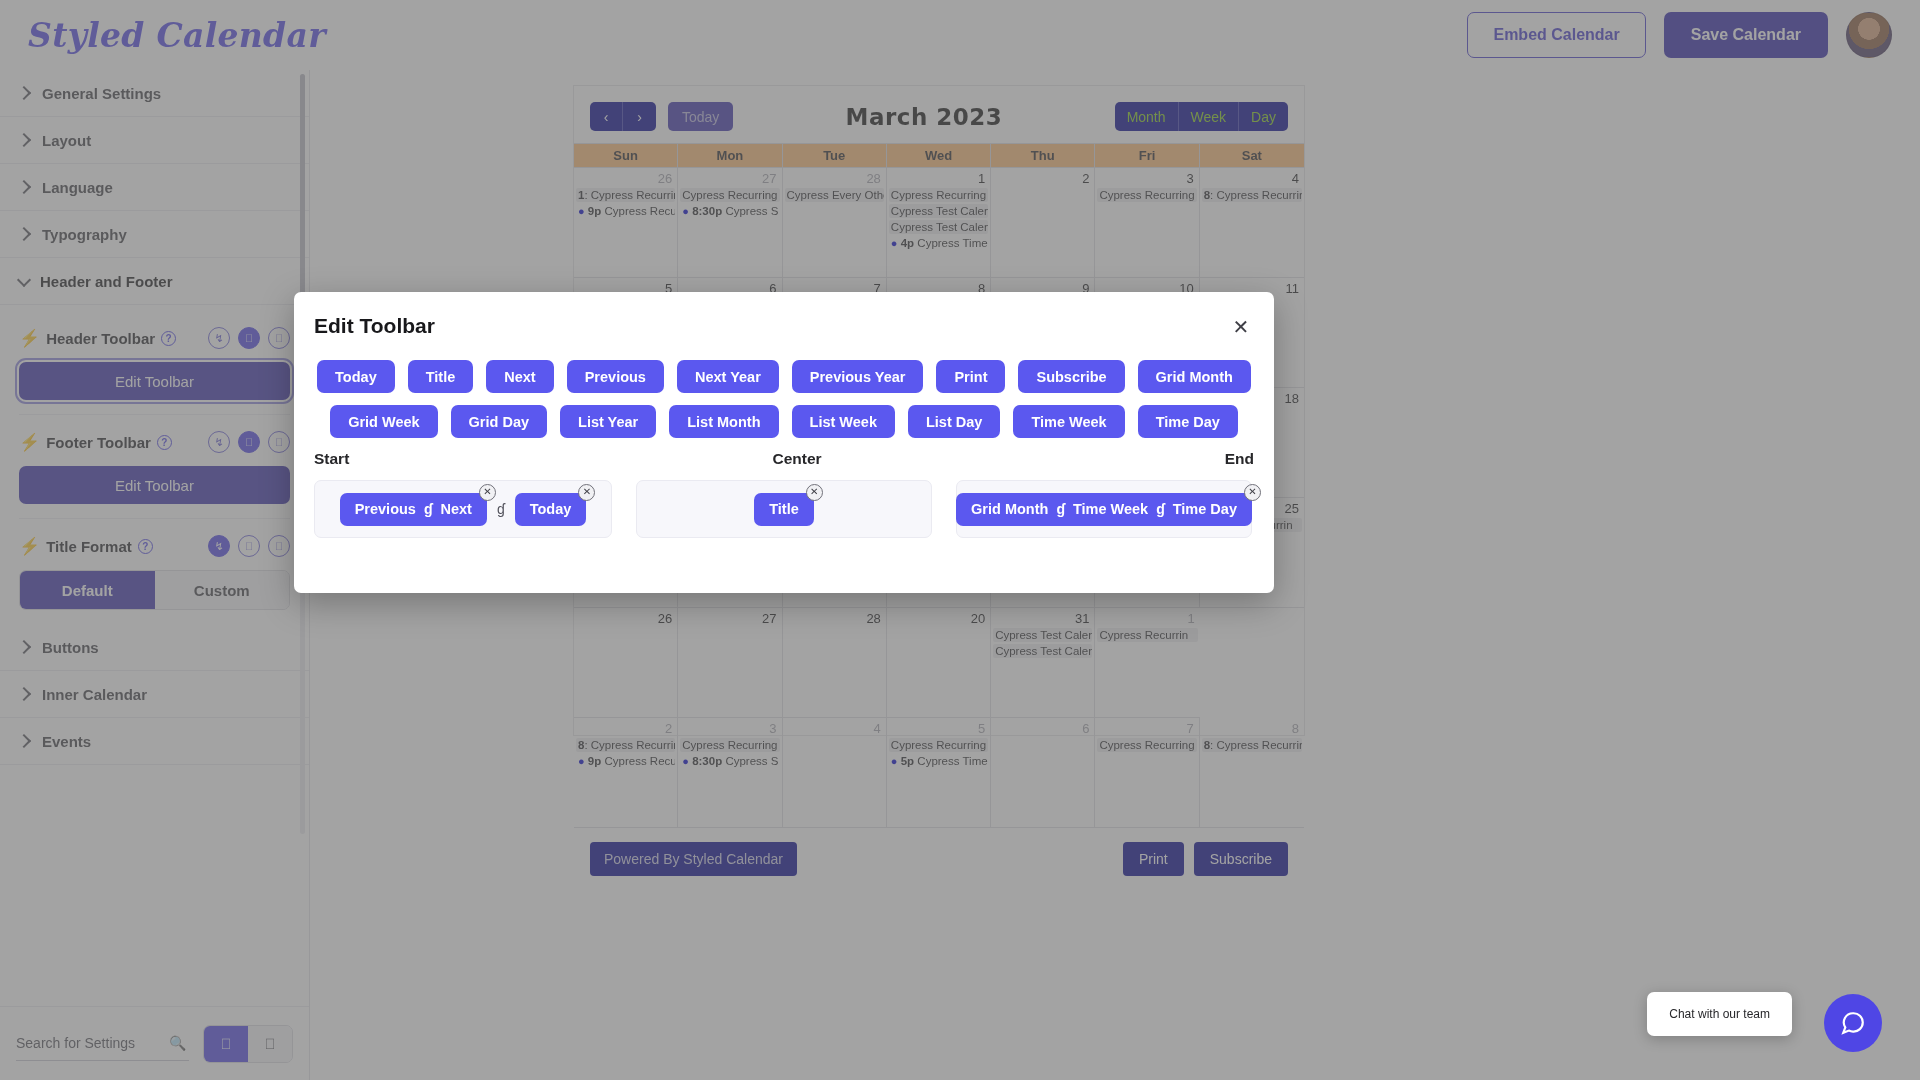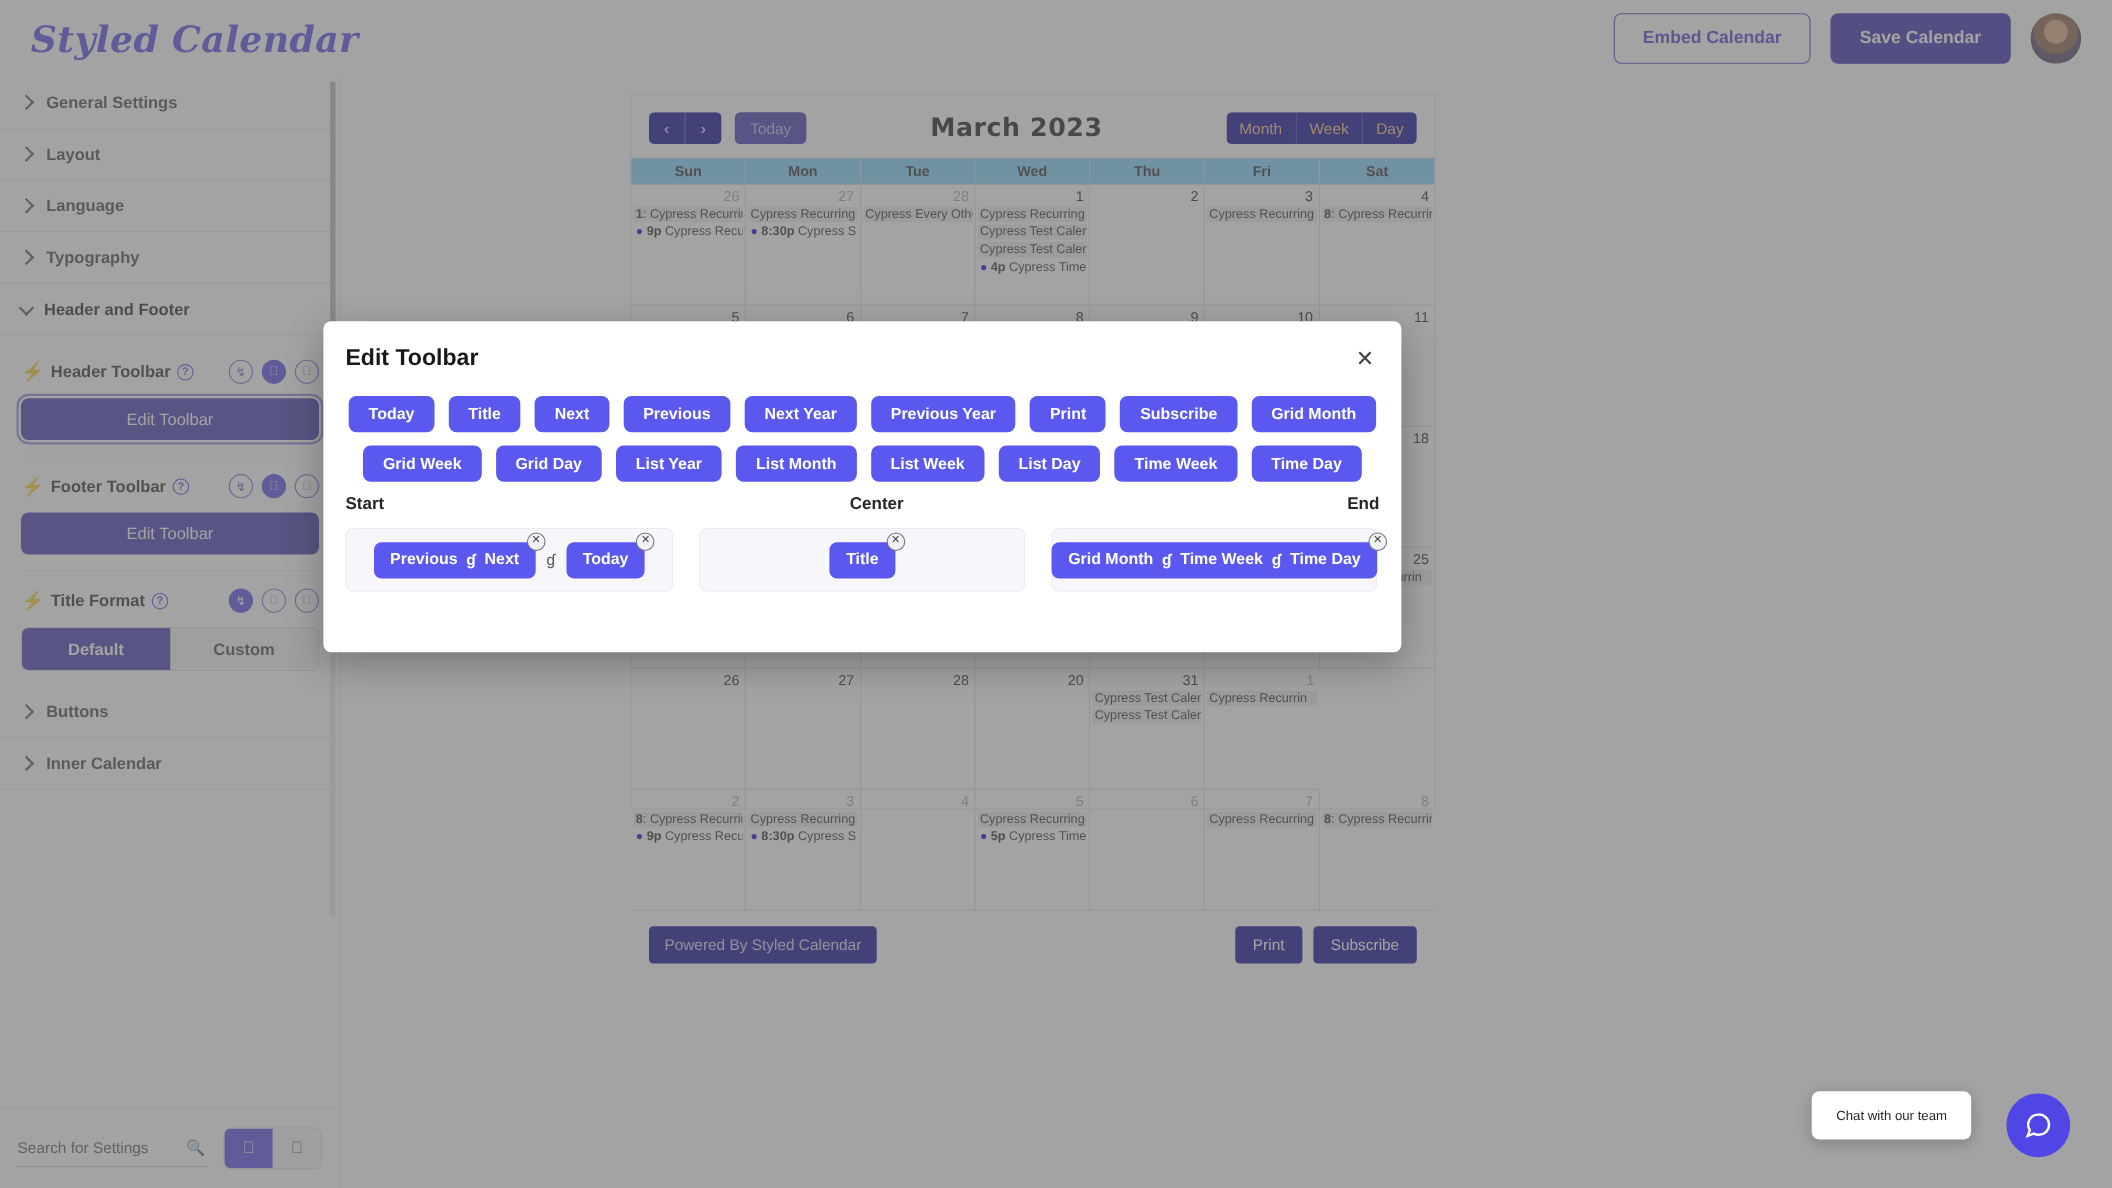--- a/index.html
+++ b/index.html
@@ -141,31 +141,31 @@
   .btn-today {
     margin-left: 12px; background: #3b31ab; color: #b9b5dd; border: none;
     border-radius: 5px; height: 29px; padding: 0 14px; font-size: 14px; cursor: pointer;
   }
   .cal-title {
     flex: 1; text-align: center; font-family: "DejaVu Sans", sans-serif;
     font-weight: 700; font-size: 23px; color: #111; letter-spacing: .5px;
   }
   .viewgrp { display: flex; border-radius: 5px; overflow: hidden; }
   .viewgrp button {
-    height: 29px; padding: 0 12px; background: #00008f; color: #fdba74;
+    height: 29px; padding: 0 12px; background: #00008f; color: #84cc16;
     border: none; border-right: 1px solid #3b3bb0; font-size: 14px; cursor: pointer;
   }
   .viewgrp button:last-child { border-right: none; }
 
   .grid { border-top: 1px solid #dcdce2; }
   .grow { display: grid; grid-template-columns: repeat(7,1fr); }
   .dow {
     text-align: center; font-size: 13px; font-weight: 700; color: #27272a;
     padding: 4px 0; border-right: 1px solid #dcdce2; border-bottom: 1px solid #dcdce2;
-    background: #7dd3fc;
+    background: #fdba74;
   }
   .dow:last-child { border-right: none; }
   .cell {
     min-height: 110px; border-right: 1px solid #dcdce2; border-bottom: 1px solid #dcdce2;
     padding: 2px 2px 0 2px; overflow: hidden;
   }
   .cell:last-child { border-right: none; }
   .dnum { text-align: right; font-size: 13px; color: #18181b; padding: 1px 3px 2px 0; }
   .dnum.other { color: #a1a1aa; }
   .ev {
@@ -339,20 +339,24 @@
           </div>
         </div>
 
         <div class="acc-row">
           <span class="chev right"></span>
           <span>Buttons</span>
         </div>
         <div class="acc-row">
           <span class="chev right"></span>
           <span>Inner Calendar</span>
+        </div>
+        <div class="acc-row">
+          <span class="chev right"></span>
+          <span>Events</span>
         </div>
       </div>
 
       <div class="sb-footer">
         <div class="search-wrap">
           <input placeholder="Search for Settings" style="">
           <span class="search-ic">🔍</span>
         </div>
         <div class="view-toggle">
           <div class="on">⎕</div>

